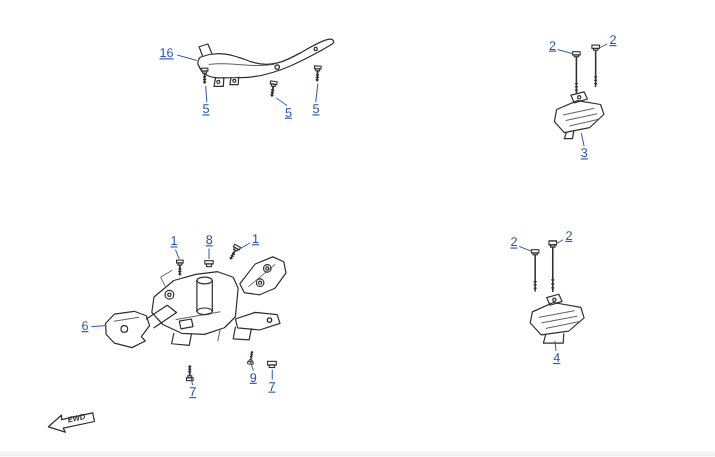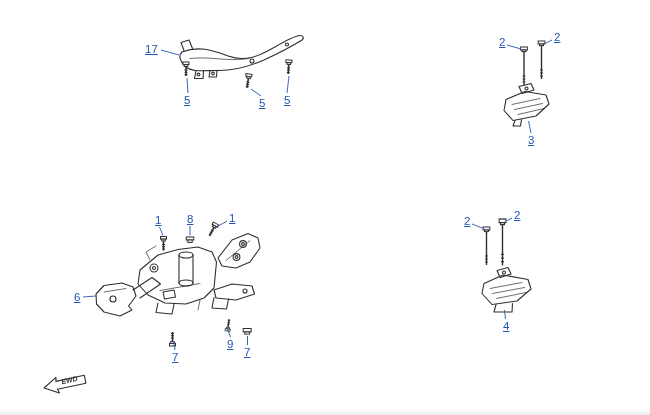--- a/index.html
+++ b/index.html
@@ -182,21 +182,21 @@
       <line x1="230.5" y1="337" x2="227.5" y2="329"></line>
       <line x1="247.5" y1="345" x2="247.5" y2="336"></line>
     </g>
 
     <g>
       <polygon class="art" fill="#ffffff" points="44,388 56,377.3 55.9,381.4 84.3,375.3 85.9,383.2 57.5,389.2 59.4,392.9"></polygon>
       <text class="dir-label" x="70" y="382.5" transform="rotate(-12 70 382.5)">EWD</text>
     </g>
   </svg>
 
-  <div class="callout" style="left:145px; top:43px;">17</div>
+  <div class="callout" style="left:145px; top:43px;">16</div>
   <div class="callout" style="left:184px; top:94px;">5</div>
   <div class="callout" style="left:259px; top:97px;">5</div>
   <div class="callout" style="left:284px; top:94px;">5</div>
   <div class="callout" style="left:499px; top:36px;">2</div>
   <div class="callout" style="left:554px; top:31px;">2</div>
   <div class="callout" style="left:528px; top:134px;">3</div>
   <div class="callout" style="left:464px; top:215px;">2</div>
   <div class="callout" style="left:514px; top:209px;">2</div>
   <div class="callout" style="left:503px; top:320px;">4</div>
   <div class="callout" style="left:155px; top:214px;">1</div>

